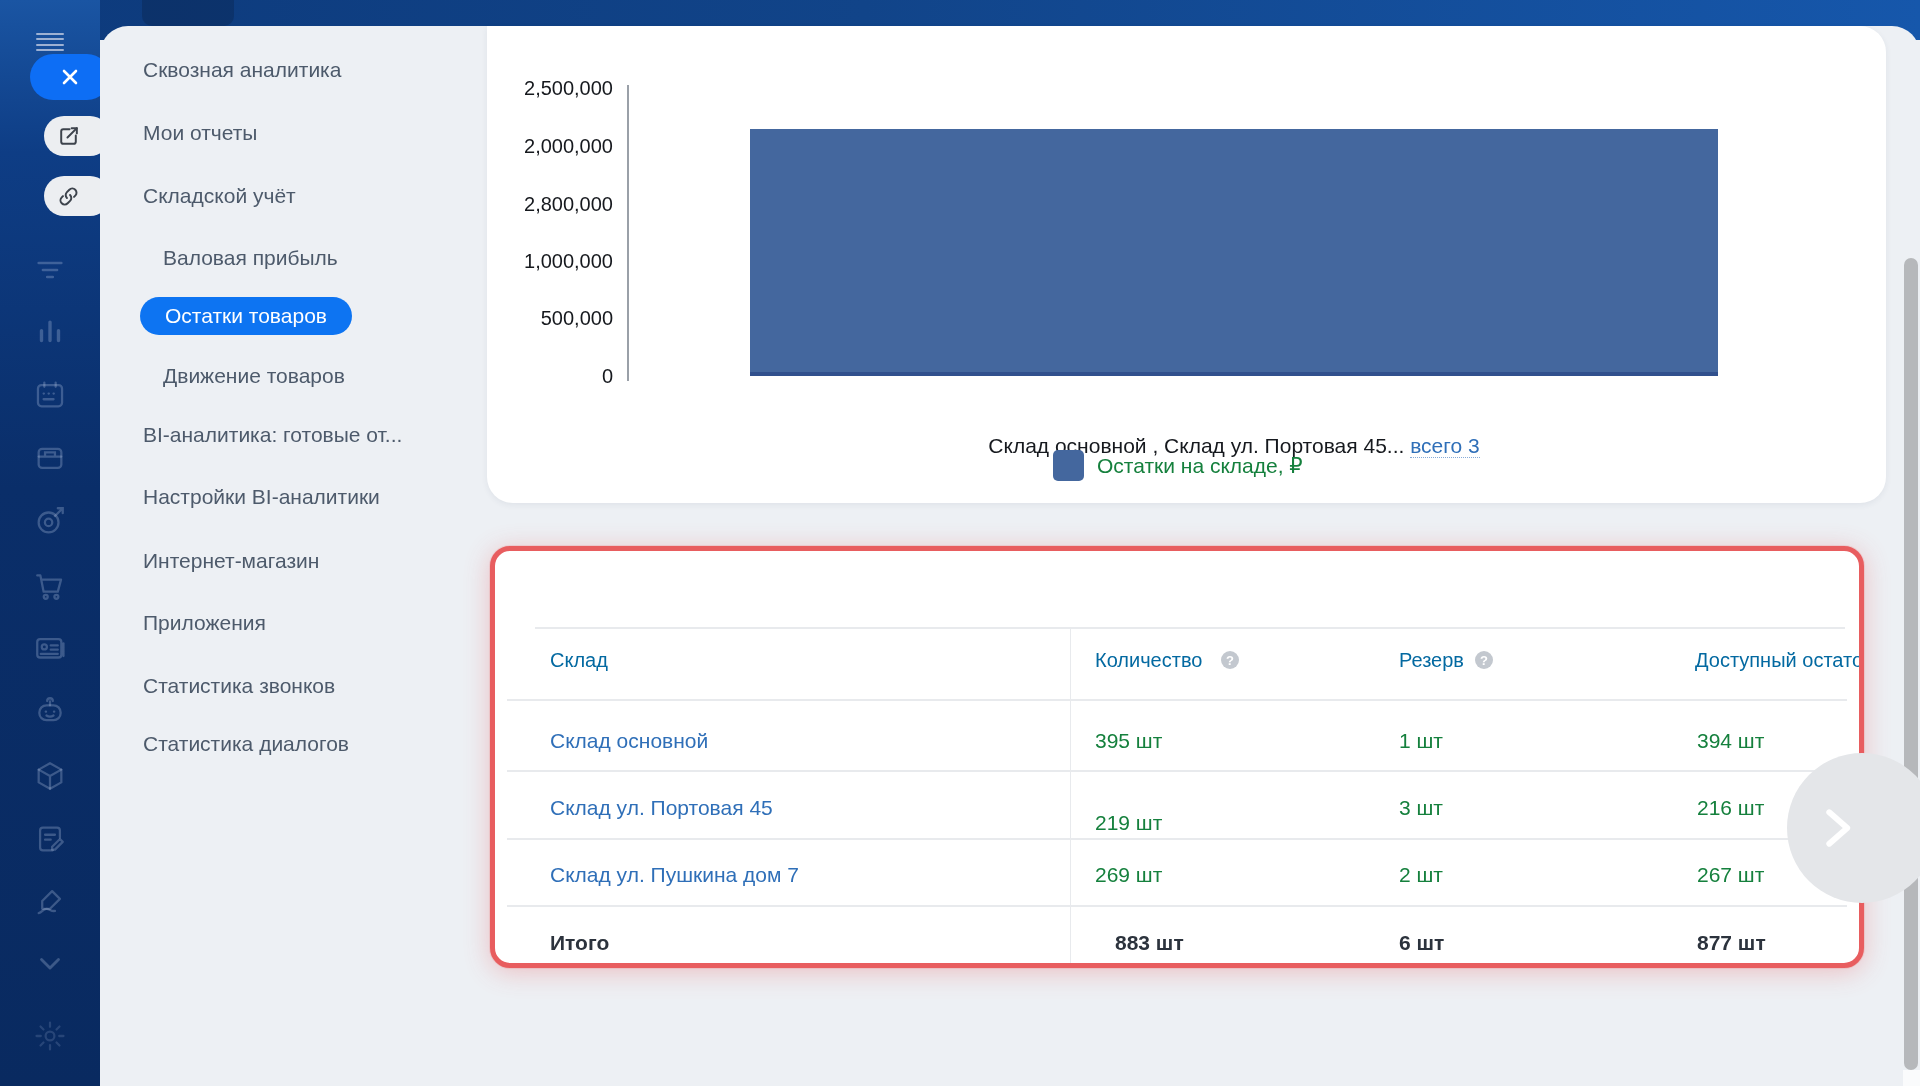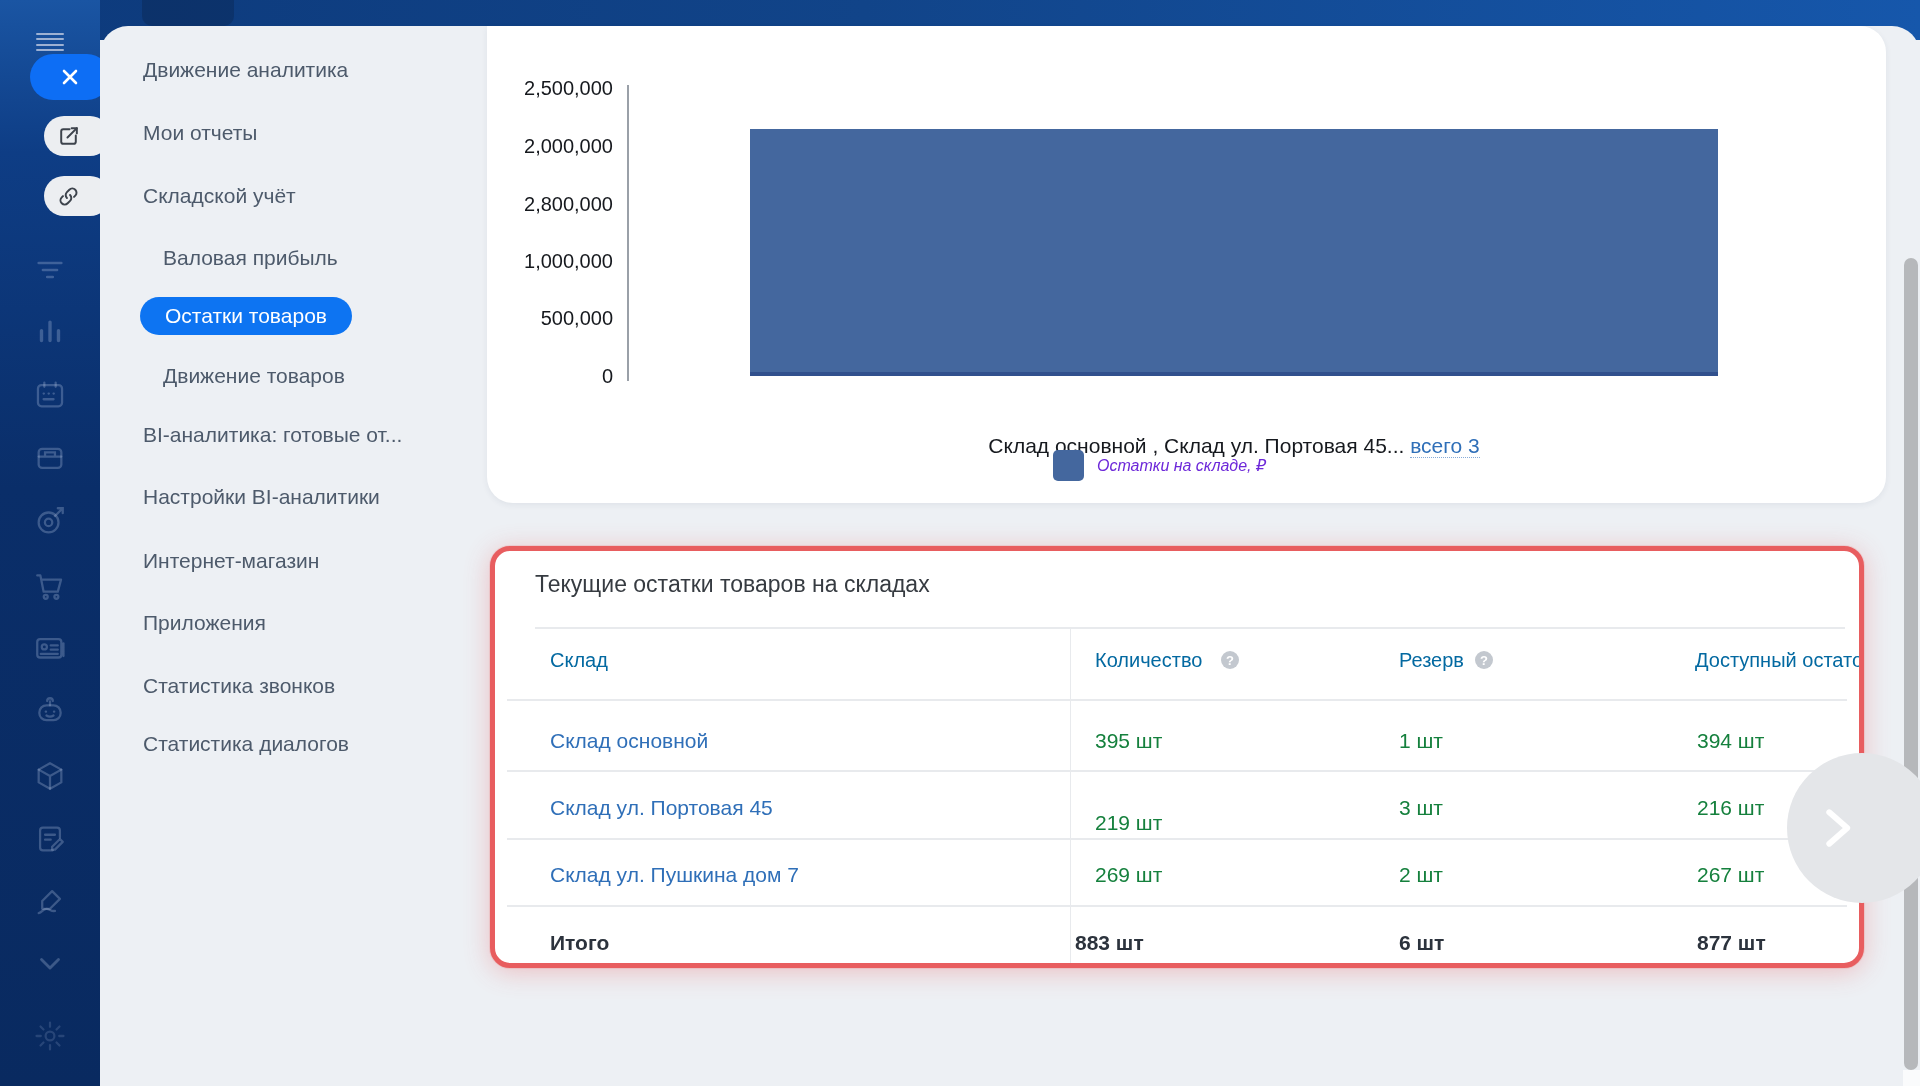--- a/index.html
+++ b/index.html
@@ -42,21 +42,21 @@
   
   .card{left:487px;top:26px;width:1399px;height:477px;background:#ffffff;z-index:3;
     border-radius:0 26px 26px 26px;box-shadow:0 2px 6px rgba(40,55,80,.07);}
   .ytick{left:10px;width:116px;text-align:right;font-size:20px;color:#16191e;height:26px;line-height:26px;}
   .yaxis{left:140px;top:59px;width:2px;height:296px;background:#9aa0a8;}
   .bar{left:263px;top:103px;width:968px;height:243px;background:#44679e;border-bottom:4px solid #31508d;}
   .xlabel{left:263px;top:368px;width:968px;text-align:center;font-size:21px;color:#16191e;margin-top:40px;}
   .xlabel a{color:#2f6fb8;text-decoration:none;border-bottom:1px dotted #86abd8;cursor:pointer;}
   .legend{left:566px;top:424px;display:flex;align-items:center;}
   .legend .sw{width:31px;height:31px;border-radius:5px;background:#44679e;margin-right:13px;}
-  .legend .lt{font-size:16px;color:#6d28d9;font-style:italic;}
+  .legend .lt{font-size:21px;color:#15803d;}
   
   .red-panel{left:490px;top:546px;width:1374px;height:422px;box-sizing:border-box;
     background:#fff;border:5px solid #e85d5f;border-radius:20px;z-index:3;overflow:hidden;
     box-shadow:0 0 0 1px rgba(232,93,95,.15),0 4px 26px rgba(232,77,80,.30);}
   .rp-title{left:40px;top:20px;font-size:23px;color:#363b41;}
   .hline{background:#e8eaed;height:2px;}
   .vline{left:575px;top:76px;width:1px;height:337px;background:#e8eaed;}
   .th{font-size:20px;color:#0369a1;height:26px;line-height:26px;white-space:nowrap;}
   .help{width:18px;height:18px;border-radius:50%;background:#c3c8cf;color:#fff;font-size:13px;
     font-weight:bold;display:flex;align-items:center;justify-content:center;cursor:pointer;}
@@ -184,21 +184,21 @@
     <svg viewBox="0 0 24 24" fill="none" stroke="currentColor" stroke-width="1.6" stroke-linecap="round">
         <circle cx="12" cy="12" r="3.1"></circle>
         <path d="M12 2.5v3M12 18.5v3M2.5 12h3M18.5 12h3M5.3 5.3l2.1 2.1M16.6 16.6l2.1 2.1M18.7 5.3l-2.1 2.1M7.4 16.6l-2.1 2.1"></path>
       </svg>
   </div>
 </div>
 
 <div class="abs main-bg"></div>
 
 <div class="abs menu">
-  <div class="abs menu-item lvl1" style="top:30px">Движение аналитика</div>
+  <div class="abs menu-item lvl1" style="top:30px">Сквозная аналитика</div>
   <div class="abs menu-item lvl1" style="top:93px">Мои отчеты</div>
   <div class="abs menu-item lvl1" style="top:156px">Складской учёт</div>
   <div class="abs menu-item lvl2" style="top:218px">Валовая прибыль</div>
   <div class="abs menu-pill">
     <span>Остатки товаров</span>
   </div>
   <div class="abs menu-item lvl2" style="top:336px">Движение товаров</div>
   <div class="abs menu-item lvl1" style="top:395px">BI-аналитика: готовые от...</div>
   <div class="abs menu-item lvl1" style="top:457px">Настройки BI-аналитики</div>
   <div class="abs menu-item lvl1" style="top:521px">Интернет-магазин</div>
@@ -220,21 +220,20 @@
     <span>Склад основной , Склад ул. Портовая 45...</span>
     <a>всего 3</a>
   </div>
   <div class="abs legend">
     <div class="sw"></div>
     <div class="lt">Остатки на складе, ₽</div>
   </div>
 </div>
 
 <div class="abs red-panel">
-  <div class="abs rp-title">Текущие остатки товаров на складах</div>
   <div class="abs hline" style="left:40px;right:14px;top:76px"></div>
   <div class="abs vline"></div>
 
   <div class="abs th" style="left:55px;top:96px">Склад</div>
   <div class="abs th" style="left:600px;top:96px">Количество</div>
   <div class="abs help" style="left:726px;top:100px">?</div>
   <div class="abs th" style="left:904px;top:96px">Резерв</div>
   <div class="abs help" style="left:980px;top:100px">?</div>
   <div class="abs th" style="left:1200px;top:96px">Доступный остаток</div>
 
@@ -251,21 +250,21 @@
   <div class="abs cell" style="left:1202px;top:243px">216 шт</div>
 
   <div class="abs hline" style="left:12px;right:12px;top:287px"></div>
   <div class="abs cell link" style="left:55px;top:310px">Склад ул. Пушкина дом 7</div>
   <div class="abs cell" style="left:600px;top:310px">269 шт</div>
   <div class="abs cell" style="left:904px;top:310px">2 шт</div>
   <div class="abs cell" style="left:1202px;top:310px">267 шт</div>
 
   <div class="abs hline" style="left:12px;right:12px;top:354px"></div>
   <div class="abs cell b" style="left:55px;top:378px">Итого</div>
-  <div class="abs cell b" style="left:580px;top:378px">883 шт</div>
+  <div class="abs cell b" style="left:620px;top:378px">883 шт</div>
   <div class="abs cell b" style="left:904px;top:378px">6 шт</div>
   <div class="abs cell b" style="left:1202px;top:378px">877 шт</div>
 </div>
 
 <div class="abs nav-circle">
   <svg viewBox="0 0 24 24" fill="none" stroke="currentColor" stroke-width="2.6" stroke-linecap="round" stroke-linejoin="round">
       <path d="M9 5l8 7-8 7"></path>
     </svg>
 </div>
 <div class="abs scroll-thumb"></div>

